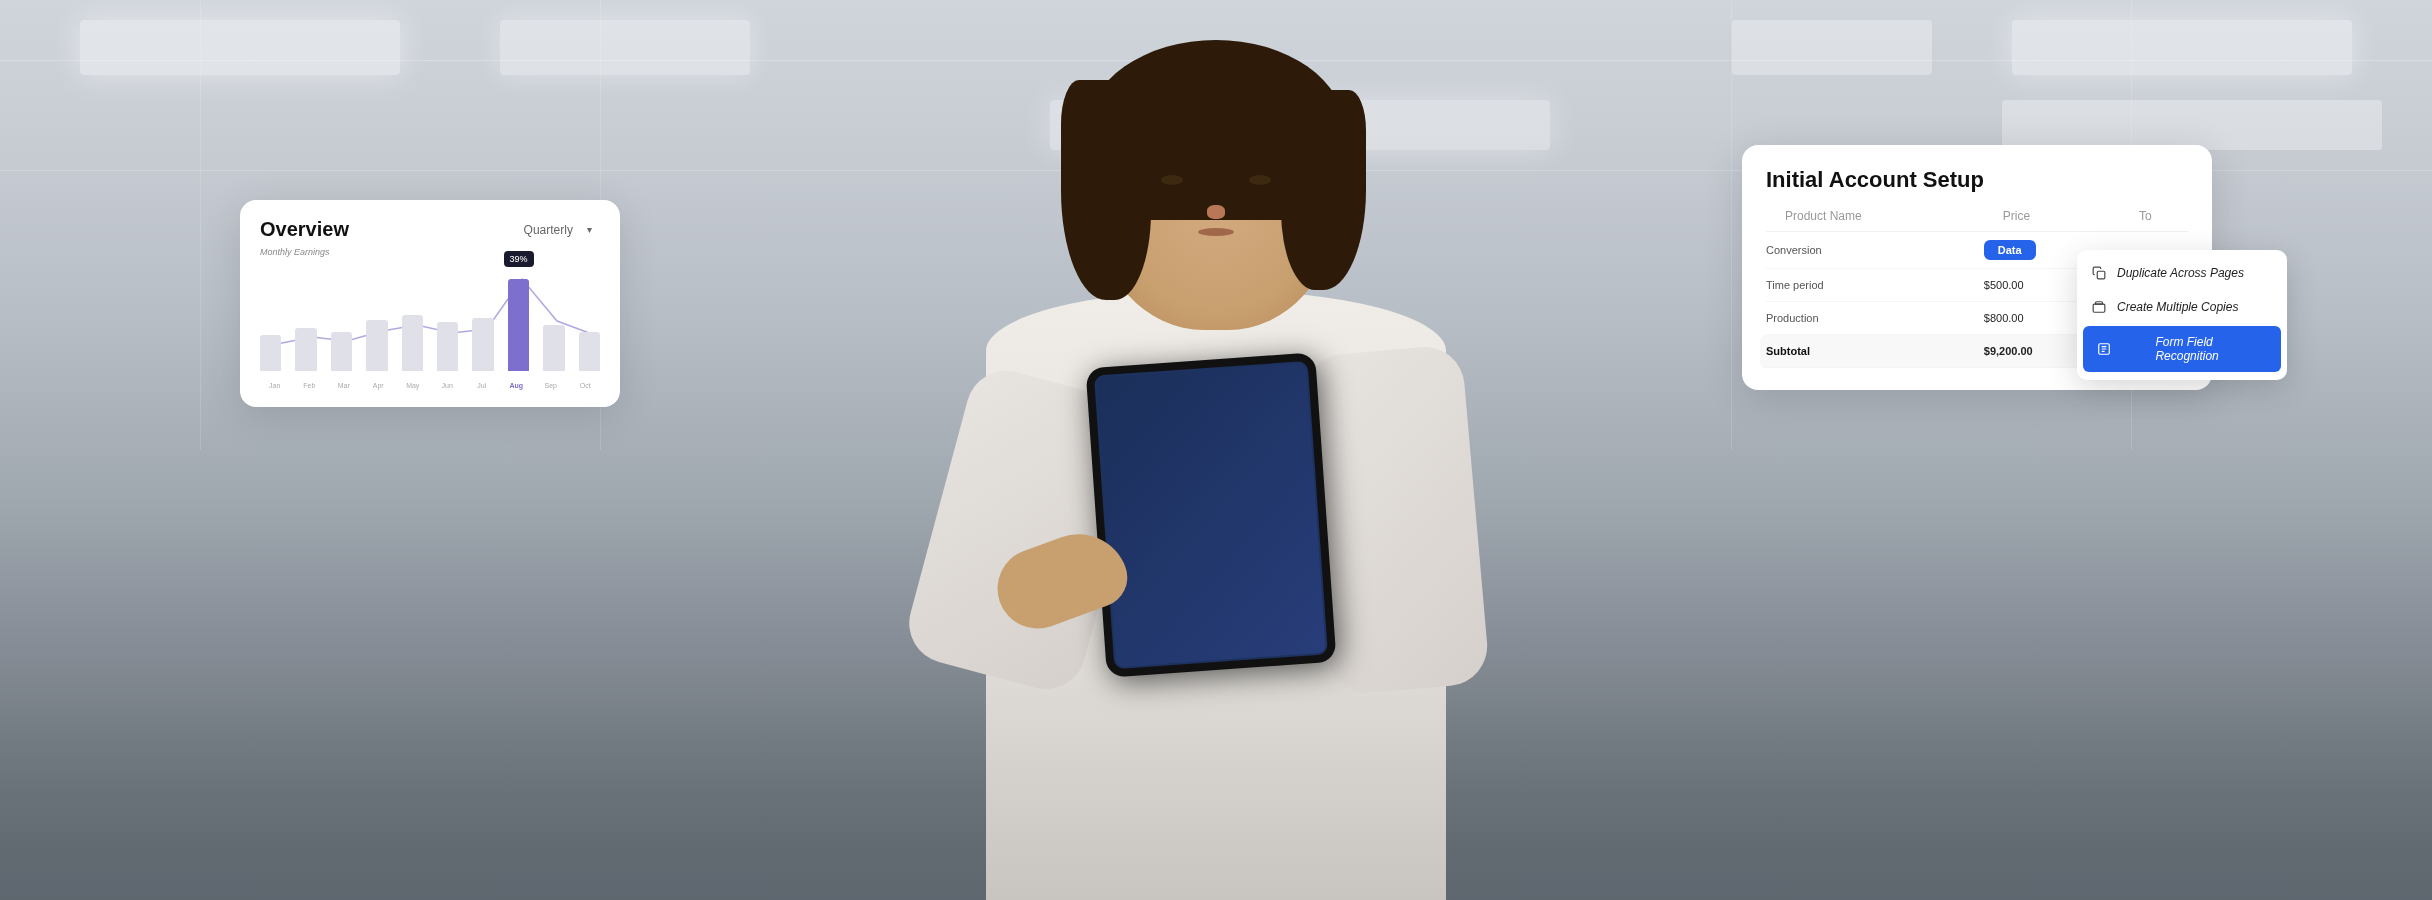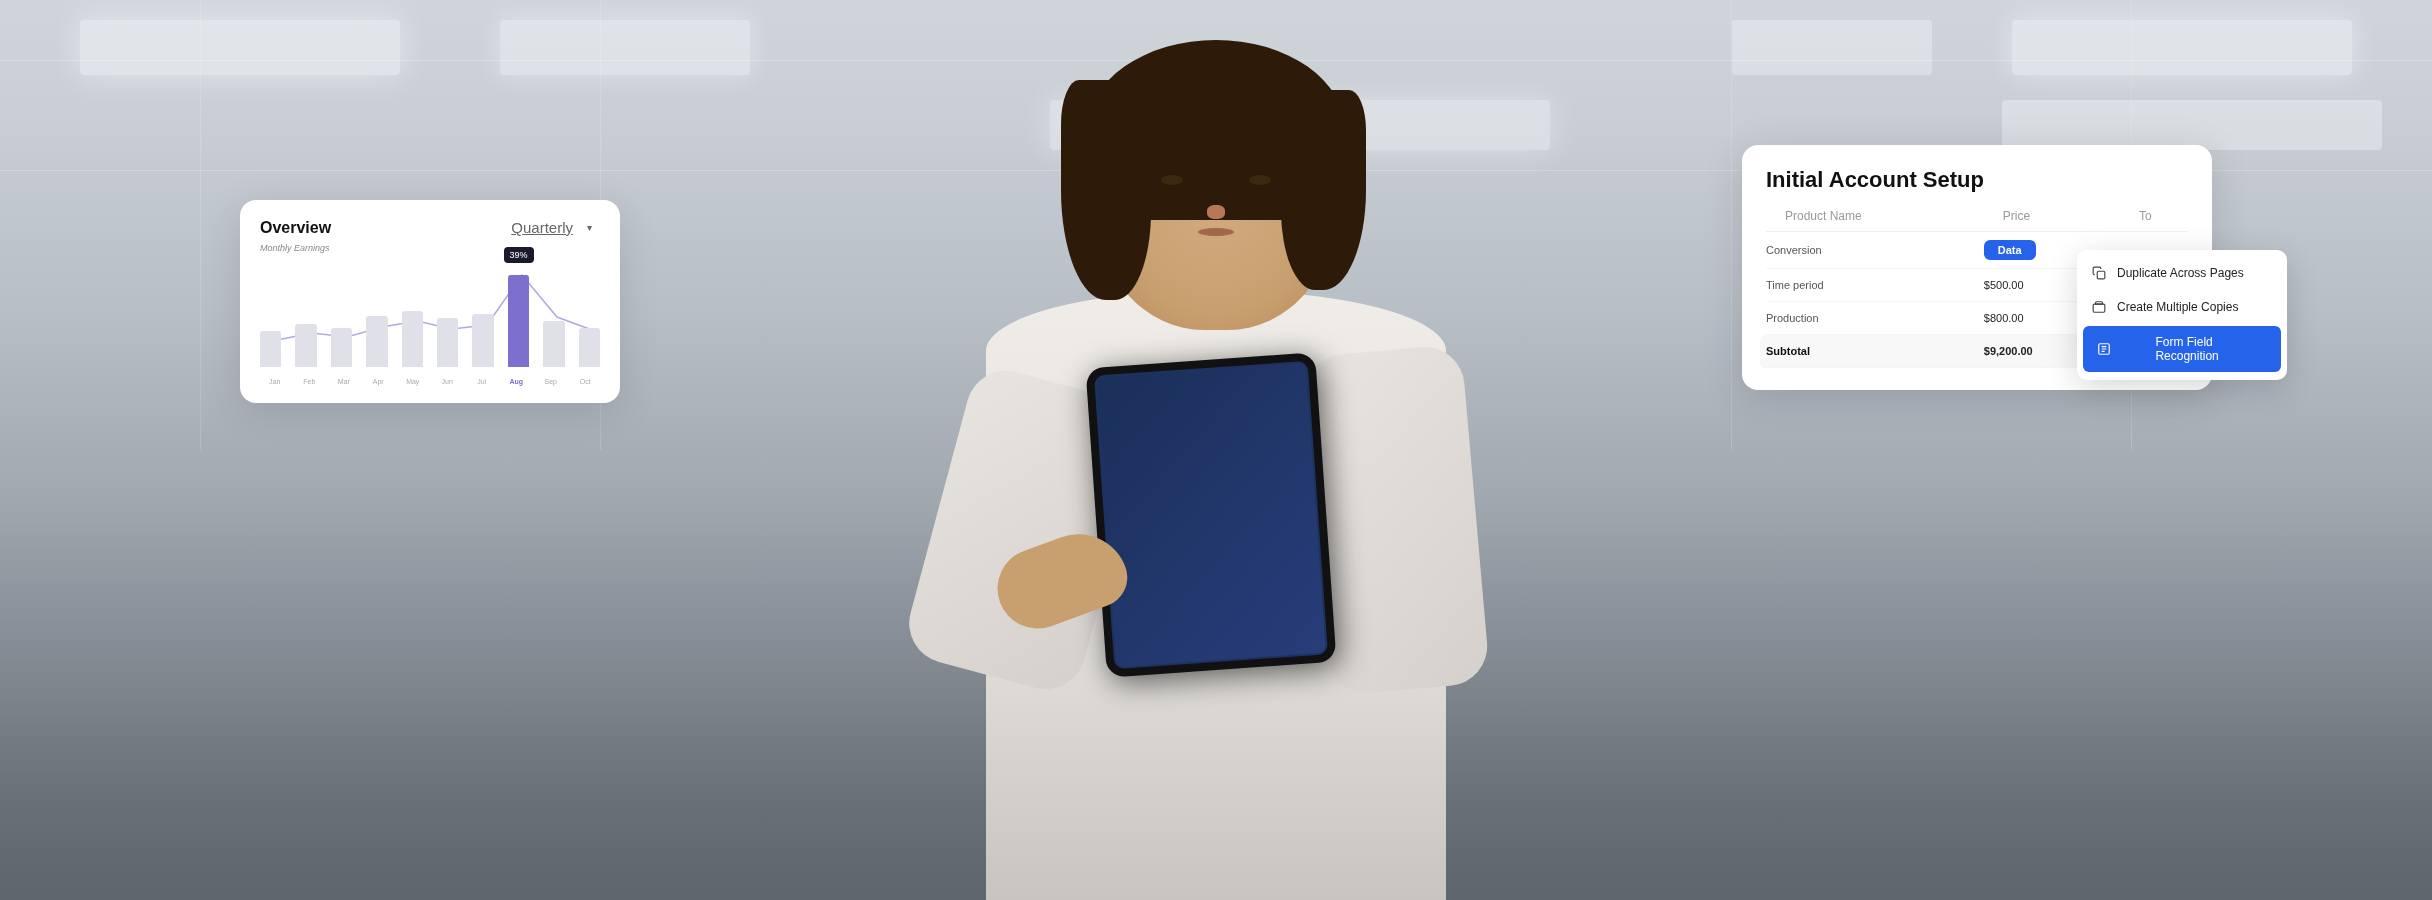--- a/index.html
+++ b/index.html
@@ -25,21 +25,21 @@
     }
 
     .card-header-row {
       display: flex;
       justify-content: space-between;
       align-items: center;
       margin-bottom: 6px;
     }
 
     .card-title {
-      font-size: 16px;
+      font-size: 20px;
       font-weight: 700;
       color: #111;
     }
 
     .card-subtitle {
       font-size: 9px;
       color: #888;
       margin-bottom: 12px;
       font-style: italic;
     }
@@ -212,20 +212,21 @@
     
     .context-menu {
       position: absolute;
       right: 145px;
       top: 250px;
       background: white;
       border-radius: 10px;
       padding: 6px 0;
       box-shadow: 0 8px 32px rgba(0,0,0,0.16);
       width: 210px;
+      font-style: italic;
     }
 
     .menu-item {
       display: flex;
       align-items: center;
       gap: 10px;
       padding: 9px 14px;
       font-size: 12px;
       color: #222;
       cursor: pointer;
@@ -330,21 +331,21 @@
 
   <div style="position:absolute;left:calc(50% - 220px);top:540px;width:130px;height:80px;background:#c8a070;border-radius:40px 50px 30px 40px;transform:rotate(-20deg);"></div>
 </div>
 
 <div class="content-layer">
 
   <div class="overview-card">
     <div class="card-header-row">
       <span class="card-title">Overview</span>
       <div class="chart-legend-row" style="margin-bottom:0;">
-        <span style="font-size:15px;color:#666;text-decoration:underline;">Quarterly</span>
+        <span style="font-size:12px;color:#666;">Quarterly</span>
         <button class="dropdown-btn">
           <span style="font-size:10px;color:#666;">▾</span>
         </button>
       </div>
     </div>
     <div class="card-subtitle">Monthly Earnings</div>
 
     <div class="chart-area">
 
       <svg class="trend-line" viewBox="0 0 380 102" preserveAspectRatio="none">

